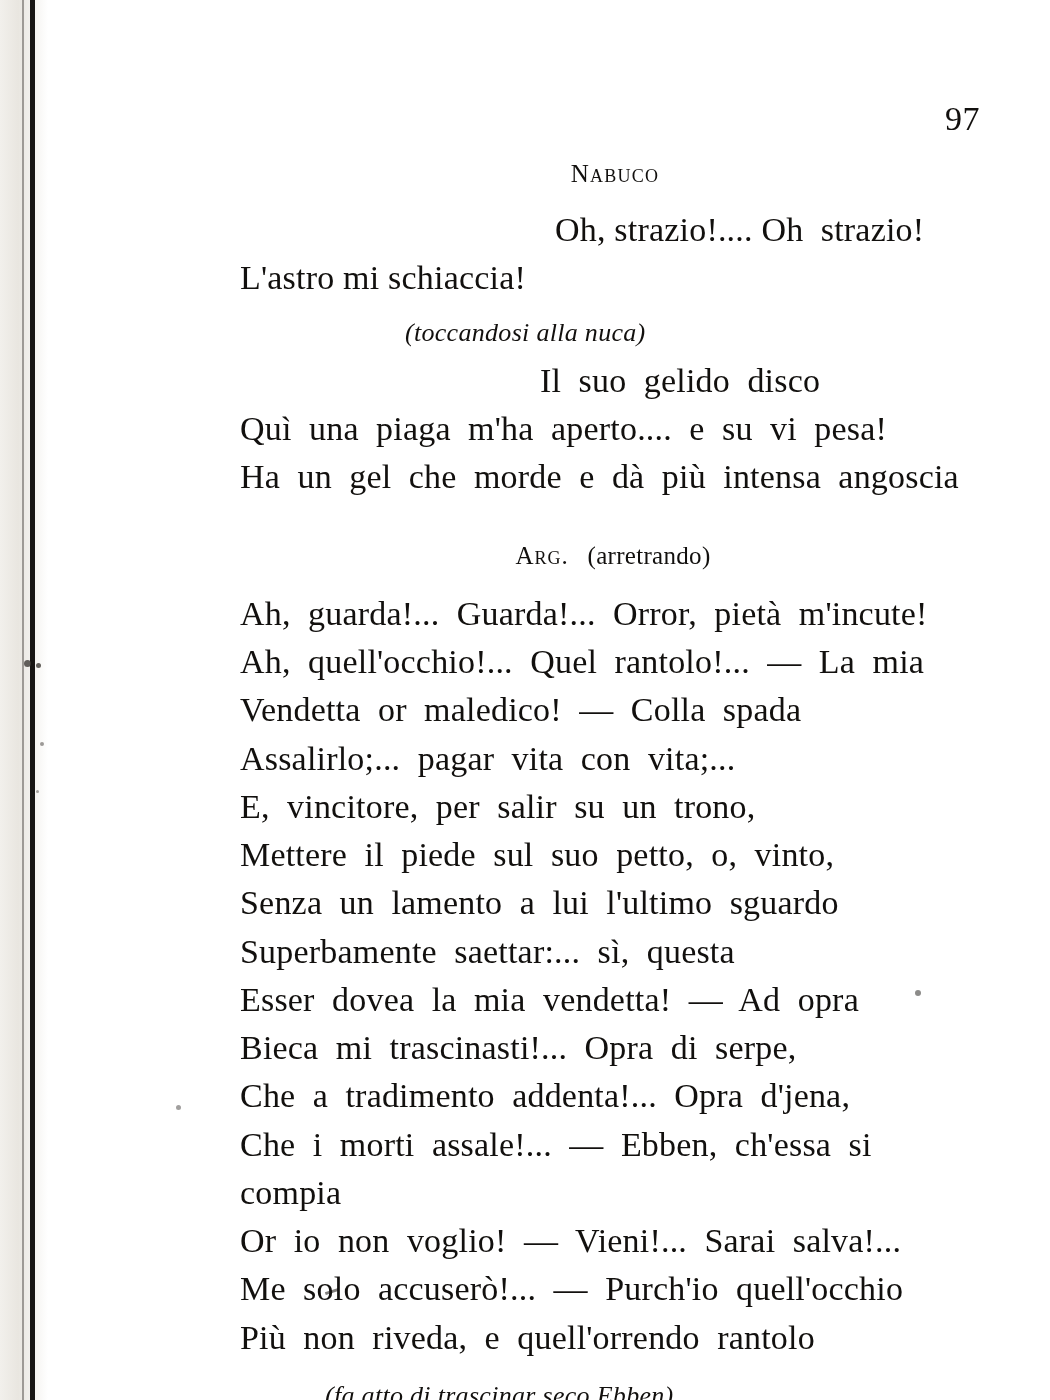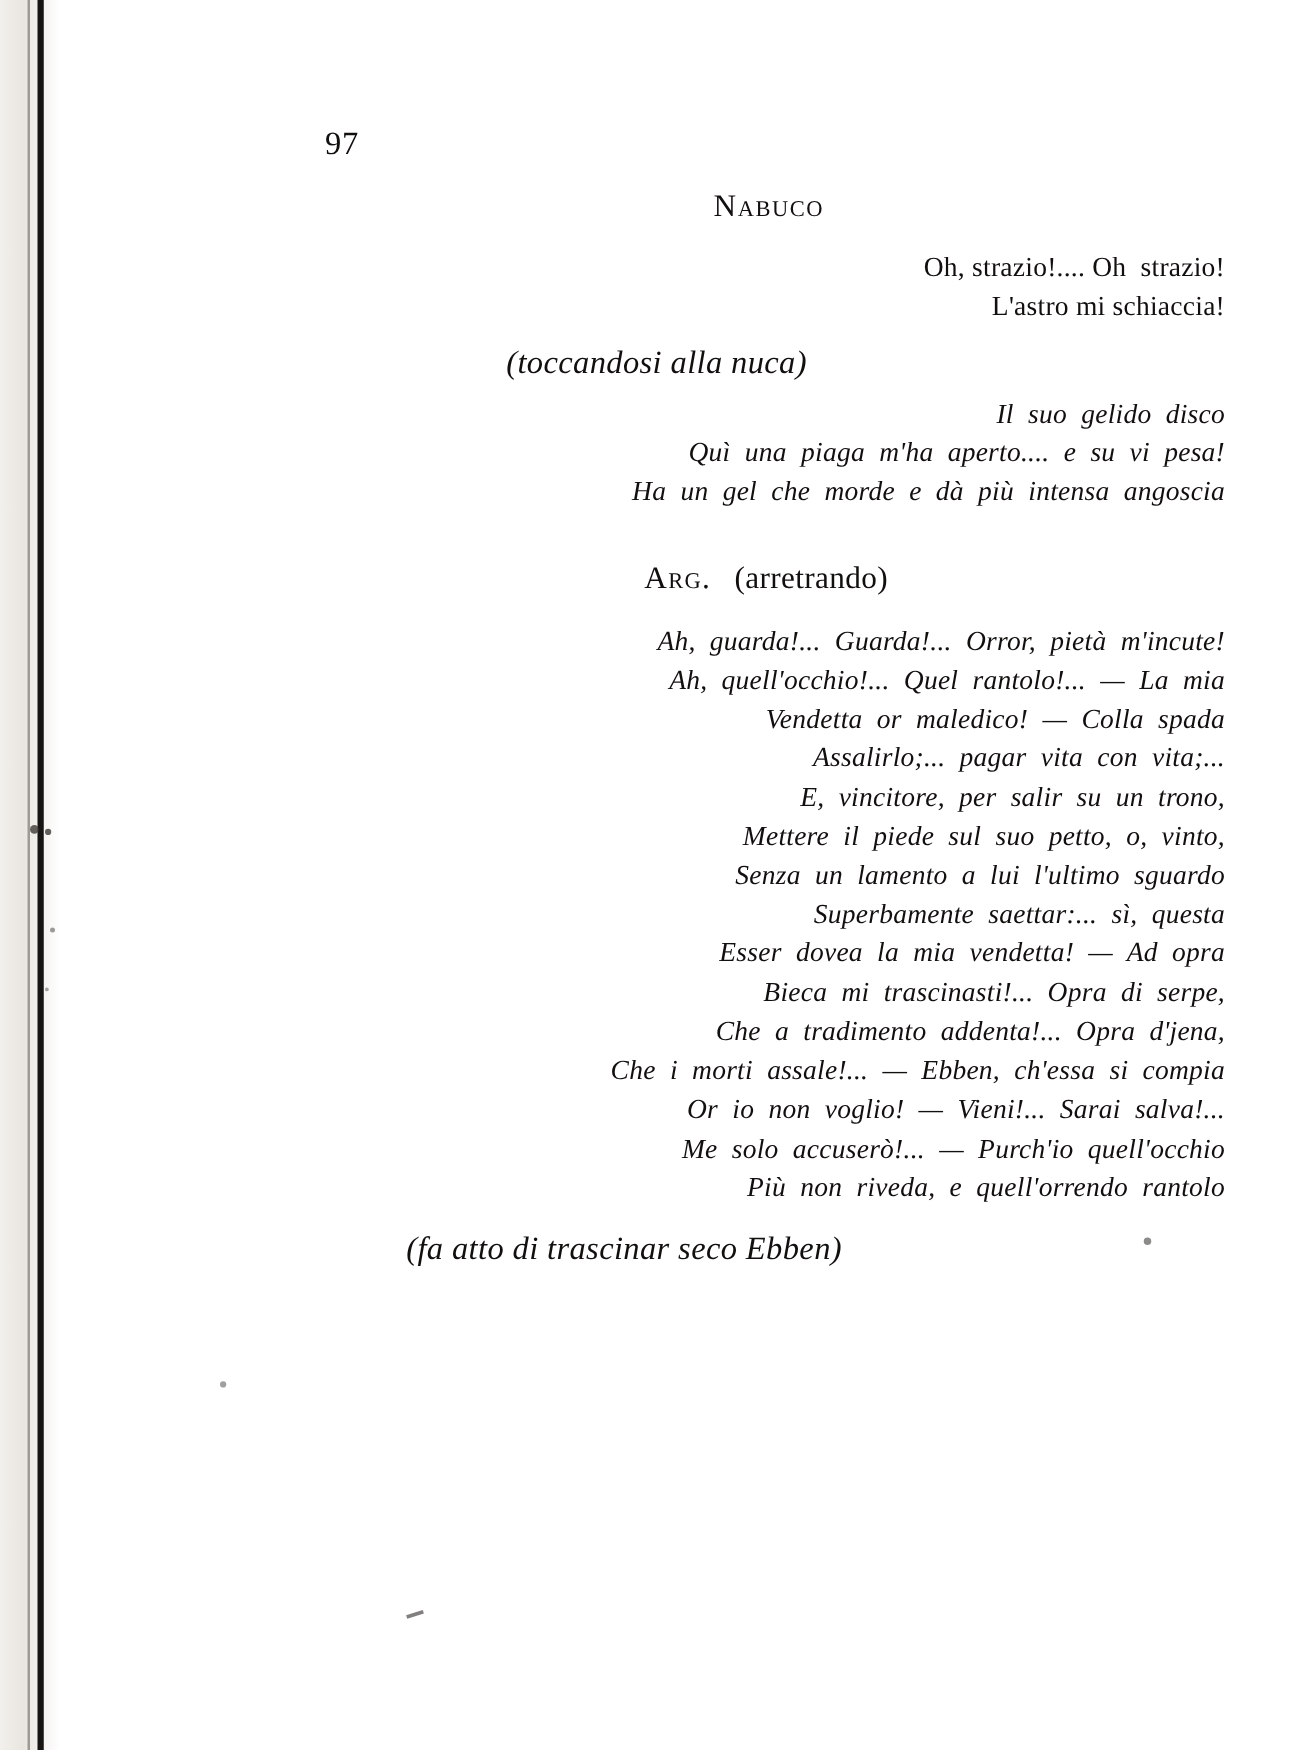--- a/index.html
+++ b/index.html
@@ -54,22 +54,22 @@
   }
 
   .content {
     position: absolute;
     left: 240px;
     top: 100px;
     width: 740px;
   }
 
   .folio {
-    text-align: left;
-    font-size: 26px;
+    text-align: right;
+    font-size: 34px;
     letter-spacing: .5px;
     margin-bottom: 22px;
     margin-left: 20px;
   }
 
   .speaker {
     text-align: center;
     font-size: 25px;
     font-variant: small-caps;
     letter-spacing: 1.2px;
@@ -86,25 +86,24 @@
   }
   .speaker-inline .sc {
     font-variant: small-caps;
     letter-spacing: 1px;
   }
   .speaker-inline .stage {
     letter-spacing: .3px;
   }
 
   .verse {
-    font-size: 22px;
+    font-size: 34px;
     line-height: 1.42;
     letter-spacing: .2px;
     white-space: pre-wrap;
-    text-align: right;
   }
   .verse.indent-far {
     text-indent: 0;
     padding-left: 315px;
   }
   .verse.indent-mid {
     padding-left: 300px;
   }
 
   .stage-dir {
@@ -126,21 +125,21 @@
   .stage-dir.tail {
     padding-left: 85px;
     margin-top: 16px;
   }
   .block-gap-b { margin-top: 12px; }
   .block-gap-c { margin-top: 10px; }
 
   .lines {
     margin-top: 6px;
   }
-  .lines .verse { display: block; font-style: italic; }
+  .lines .verse { display: block; }
 
   .dot {
     position: absolute;
     background: #2e2b28;
     border-radius: 50%;
     opacity: .55;
   }
   .tick {
     position: absolute;
     background: #2e2b28;

